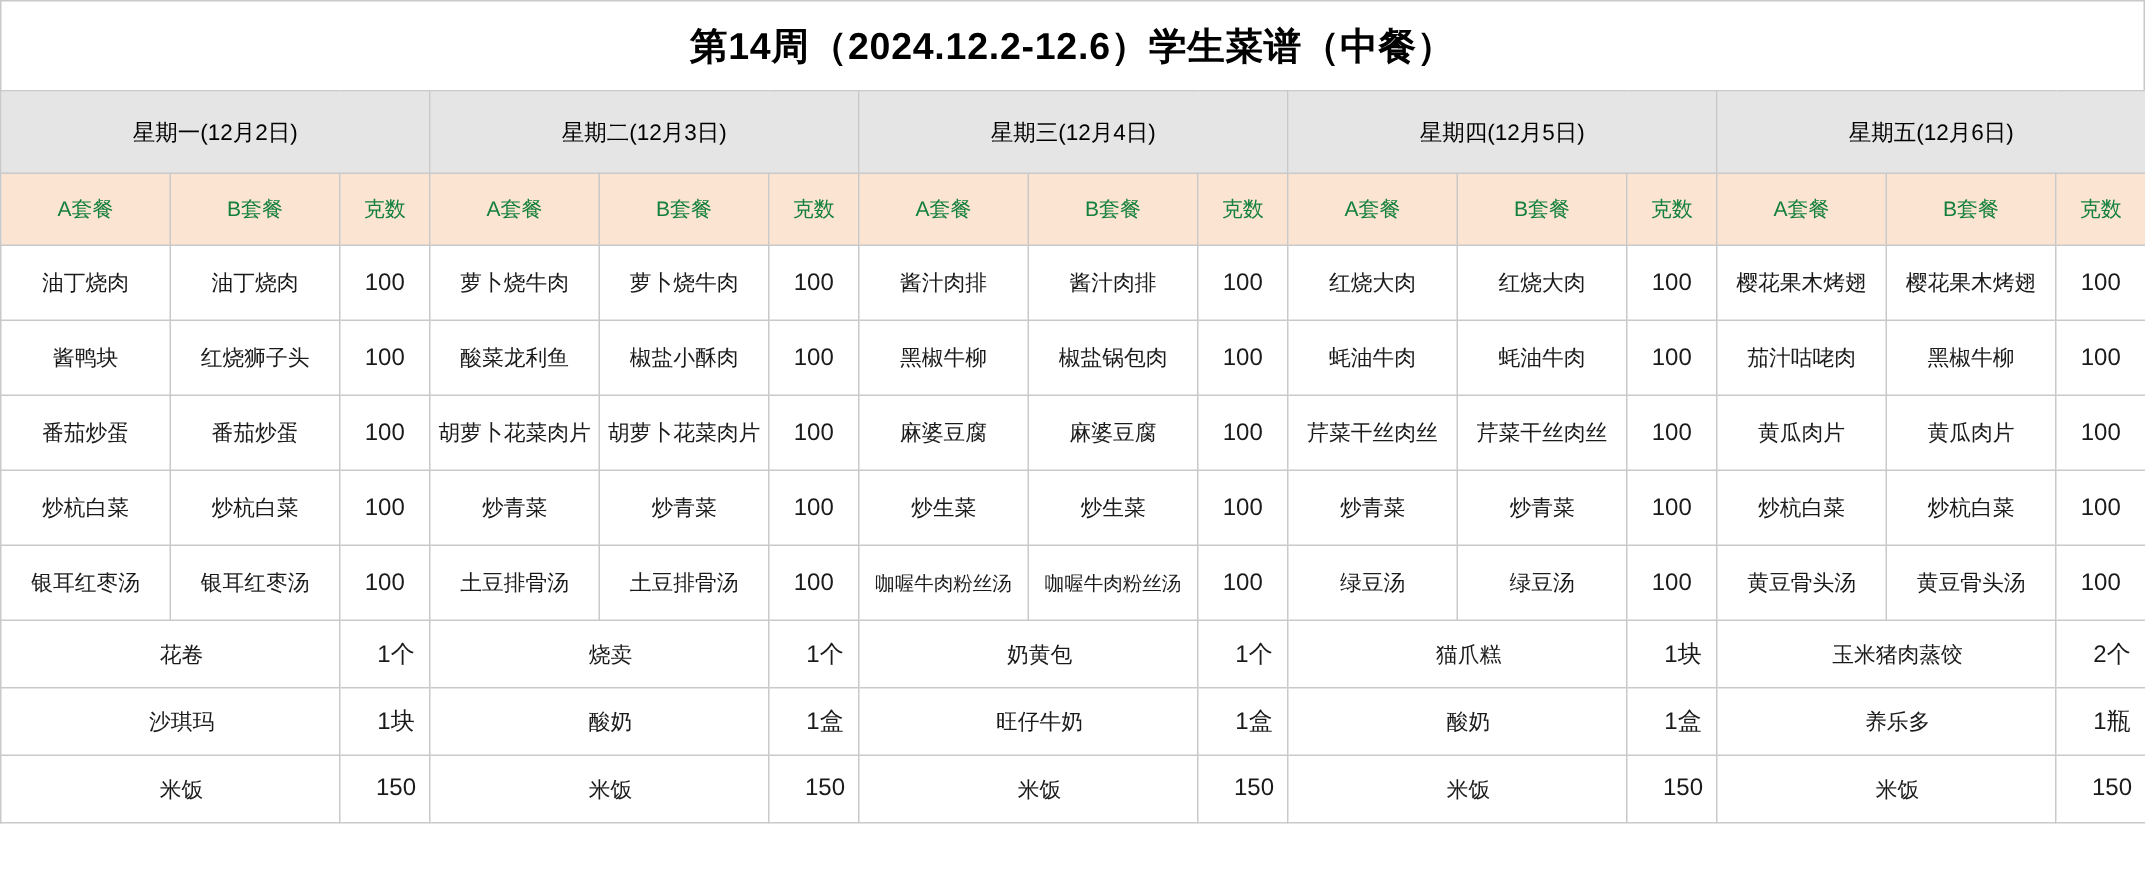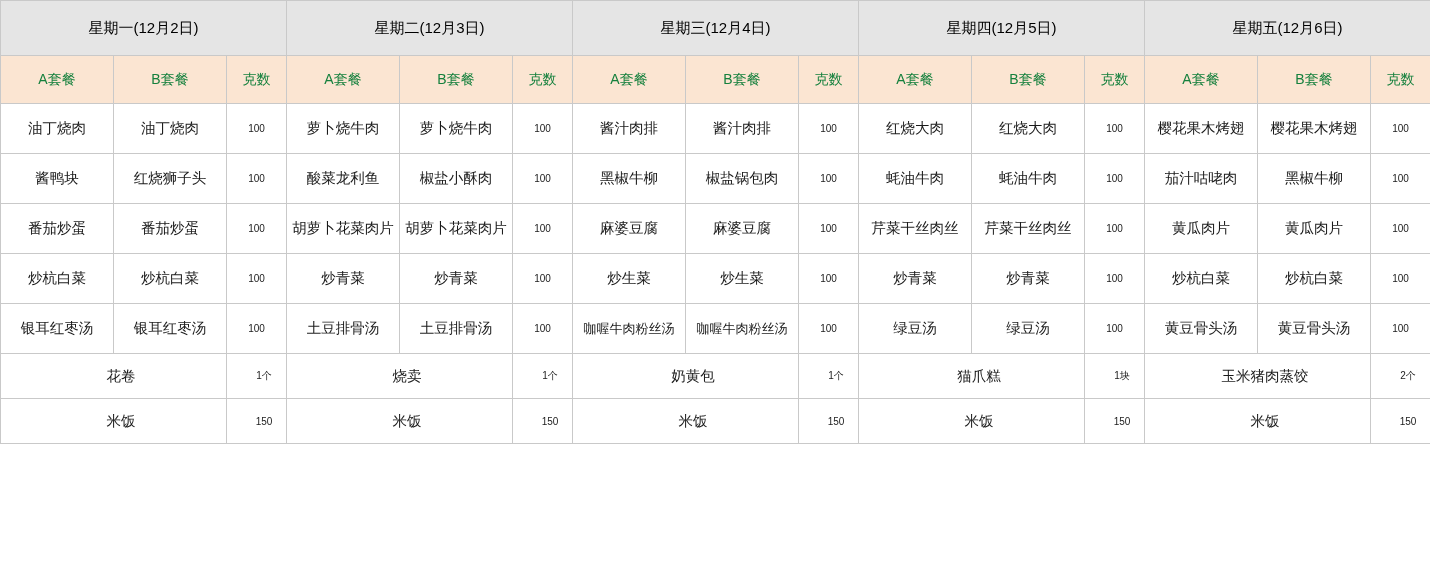--- a/index.html
+++ b/index.html
@@ -55,31 +55,34 @@
     color: #000;
   }
   .sub-head {
     background: #fbe5d2;
     height: 48px;
     font-size: 14px;
     color: #15803d;
   }
   .dish-row td { height: 50px; }
   .combo-row td { height: 45px; padding-left: 17px; }
-  .gram { font-size: 10px; }
+  .gram { font-size: 16px; }
   
   col.ca { width: 113px; }
   col.cb { width: 113px; }
   col.cg { width: 60px; }
 </style>
 </head>
 <body>
 
 <div class="sheet">
 
+  <div class="title-row">
+    <div class="title-text">第14周（2024.12.2-12.6）学生菜谱（中餐）</div>
+  </div>
 
   <table>
     <colgroup>
       <col class="ca">
         <col class="cb">
         <col class="cg">
       <col class="ca">
         <col class="cb">
         <col class="cg">
       <col class="ca">
@@ -216,20 +219,32 @@
         <td colspan="2">烧卖</td>
         <td class="gram">1个</td>
         <td colspan="2">奶黄包</td>
         <td class="gram">1个</td>
         <td colspan="2">猫爪糕</td>
         <td class="gram">1块</td>
         <td colspan="2">玉米猪肉蒸饺</td>
         <td class="gram">2个</td>
       </tr>
 
+      <tr class="combo-row">
+        <td colspan="2">沙琪玛</td>
+        <td class="gram">1块</td>
+        <td colspan="2">酸奶</td>
+        <td class="gram">1盒</td>
+        <td colspan="2">旺仔牛奶</td>
+        <td class="gram">1盒</td>
+        <td colspan="2">酸奶</td>
+        <td class="gram">1盒</td>
+        <td colspan="2">养乐多</td>
+        <td class="gram">1瓶</td>
+      </tr>
 
       <tr class="combo-row">
         <td colspan="2">米饭</td>
         <td class="gram">150</td>
         <td colspan="2">米饭</td>
         <td class="gram">150</td>
         <td colspan="2">米饭</td>
         <td class="gram">150</td>
         <td colspan="2">米饭</td>
         <td class="gram">150</td>

